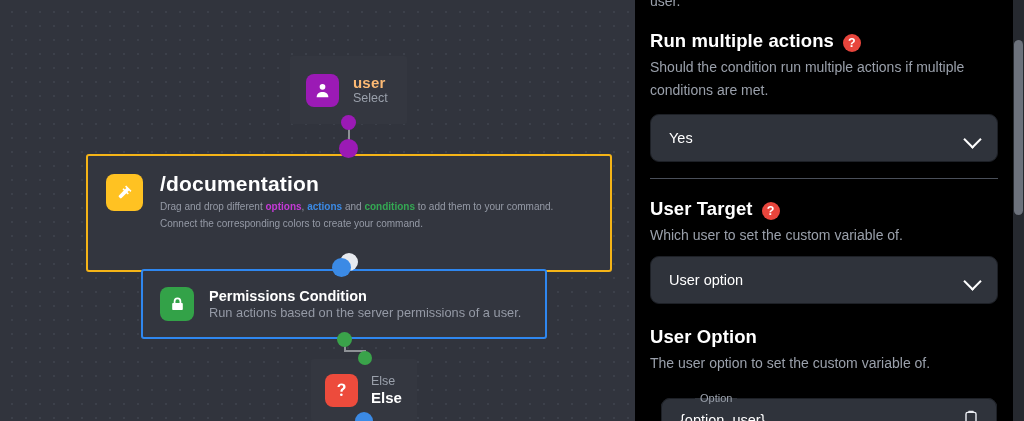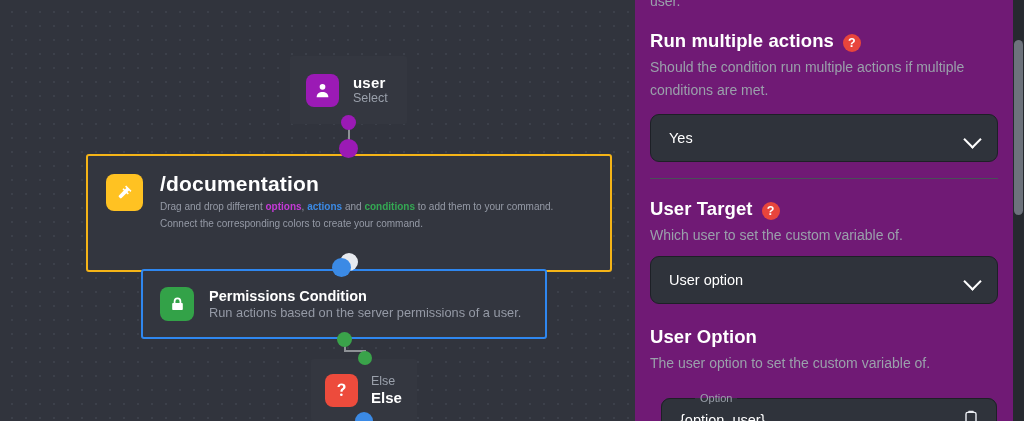--- a/index.html
+++ b/index.html
@@ -72,21 +72,21 @@
   
   #node-user {
     left: 290px; top: 56px;
     width: 117px; height: 68px;
     padding: 0 0 0 16px;
     gap: 14px;
     background: #343740;
   }
   #node-user .node-icon { width: 33px; height: 33px; background: #9b1ab5; }
   #node-user .title {
-    color: #ffffff; font-size: 15px; font-weight: bold;
+    color: #fdba74; font-size: 15px; font-weight: bold;
     letter-spacing: .2px; line-height: 17px;
   }
   #node-user .sub {
     color: #9aa0ab; font-size: 12.5px; line-height: 15px;
   }
 
   
   #node-doc {
     left: 86px; top: 146px;
     width: 526px; height: 118px;
@@ -139,21 +139,21 @@
   #node-else .sub  { color: #9aa0ab; font-size: 12.5px; line-height: 15px; }
   #node-else .title{ color: #ffffff; font-size: 15px; font-weight: bold; line-height: 18px; }
 
   .icon-glyph { width: 19px; height: 19px; display: block; }
 
   
   #panel {
     position: relative;
     width: 389px;
     height: 421px;
-    background: #701a75;
+    background: #000000;
     padding: 0 26px 0 14px;
     overflow: hidden;
   }
 
   #panel-inner { position: relative; width: 100%; }
 
   .cut-text {
     color: #9aa0ab; font-size: 14px; line-height: 16px;
     margin-top: -7px; margin-bottom: 21px; padding-left: 1px;
   }

